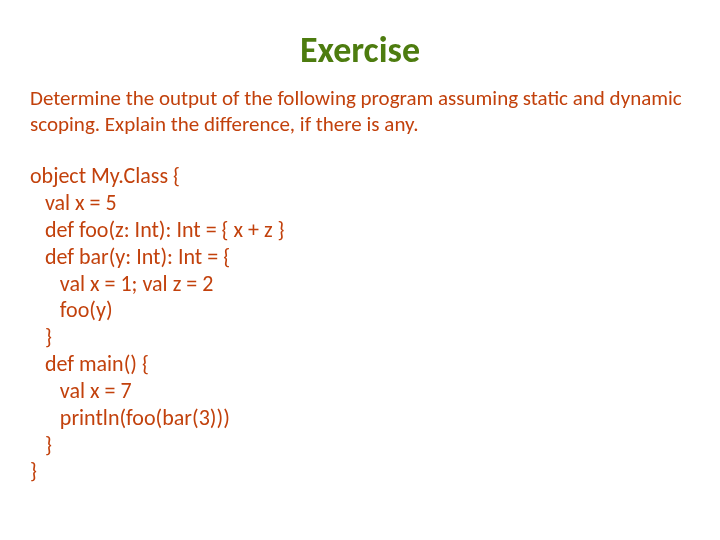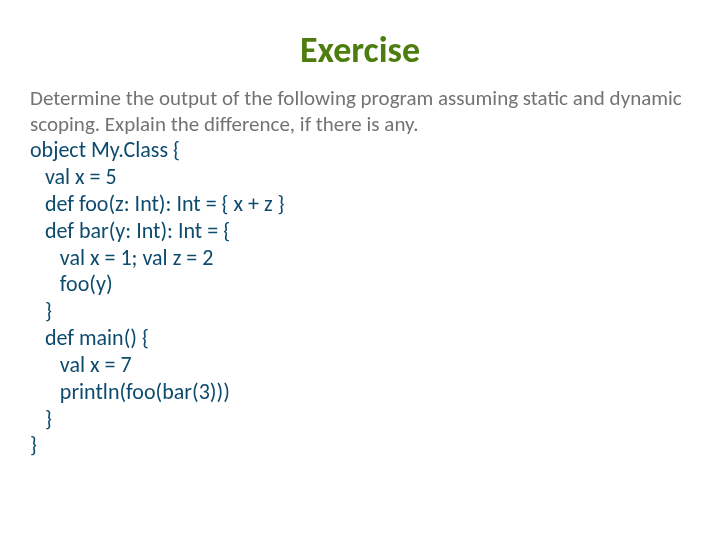--- a/index.html
+++ b/index.html
@@ -16,27 +16,27 @@
       overflow: hidden;
     }
     .title {
       text-align: center;
       color: #4d7c0f;
       font-size: 36px;
       font-weight: bold;
       margin-bottom: 14px;
     }
     .prompt {
-      color: #737373;
+      color: #c2410c;
       font-size: 21px;
       line-height: 1.22;
-      margin-bottom: 0;
+      margin-bottom: 26px;
     }
     .code {
-      color: #0c4a6e;
+      color: #c2410c;
       font-size: 22px;
       line-height: 1.22;
       white-space: pre;
       font-family: Calibri, 'Segoe UI', Arial, sans-serif;
     }
   </style>
 </head>
 <body>
 
 <h1 class="title">Exercise</h1>

